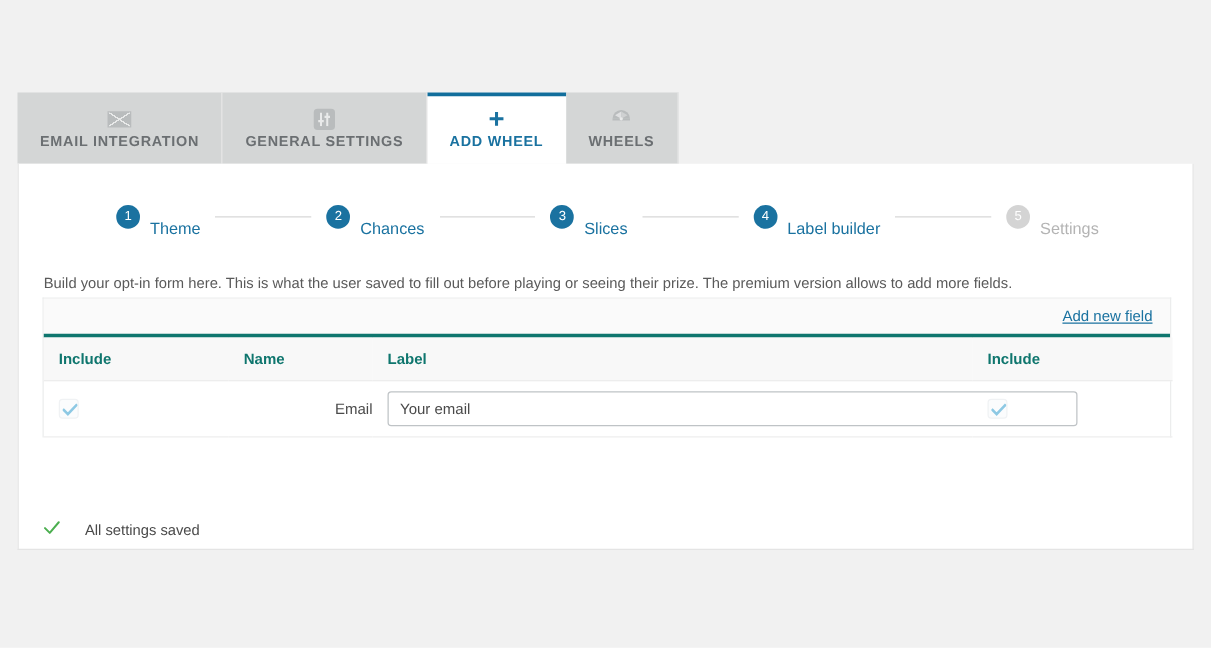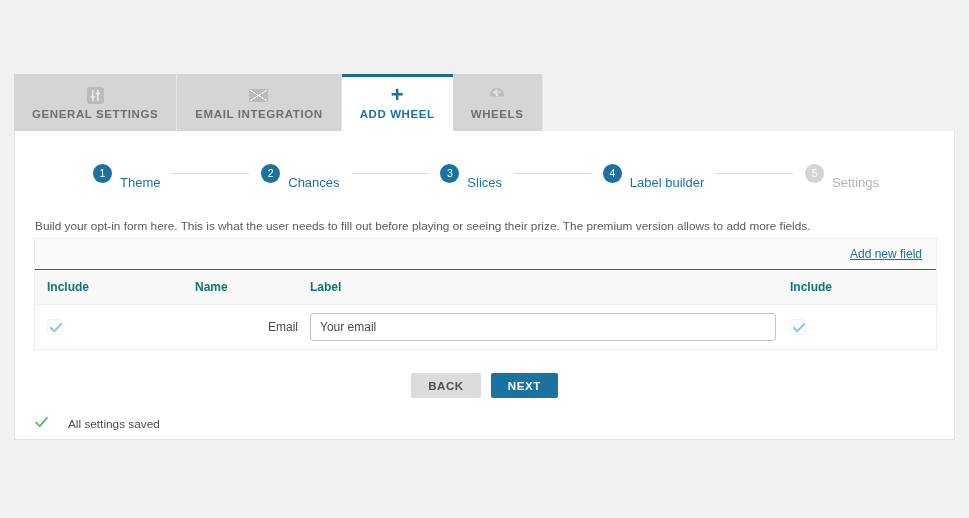--- a/index.html
+++ b/index.html
@@ -153,21 +153,21 @@
     position: absolute;
     left: 19px; top: 107px;
     width: 903px;
     border: 1px solid #eceded;
     border-bottom: none;
     background: #fff;
   }
   .table-toolbar {
     height: 31px;
     background: #fafafa;
-    border-bottom: 1px solid #0f766e;
+    border-bottom: 3px solid #0f766e;
     display: flex;
     align-items: center;
     justify-content: flex-end;
     padding-right: 14px;
   }
   .add-link {
     font-size: 12px;
     color: #1a72a0;
     text-decoration: underline;
     cursor: pointer;
@@ -202,21 +202,21 @@
     border-radius: 3px;
     background: #fbfcfd;
     border: 1px solid #f0f2f4;
     position: relative;
     cursor: pointer;
     vertical-align: middle;
   }
   .chk svg { position: absolute; left: 2px; top: 2px; }
 
   .txt-input {
-    width: 466px;
+    width: 552px;
     height: 28px;
     border: 1px solid #bfc3c6;
     border-radius: 3px;
     padding: 0 9px;
     font-size: 12px;
     color: #4a4a4a;
     font-family: "Liberation Sans", sans-serif;
     background: #fff;
     outline: none;
   }
@@ -254,42 +254,42 @@
     font-size: 11.8px;
     color: #4a4a4a;
   }
 </style>
 </head>
 <body>
 
 <div class="page">
 
   <div class="tabs">
+
+    <div class="tab">
+      <span class="tab-icon">
+        <span class="env-icon"></span>
+      </span>
+      <span class="tab-label">EMAIL INTEGRATION</span>
+    </div>
 
     <div class="tab">
       <span class="tab-icon">
         <span class="sq-icon">
           <svg width="11" height="11" viewBox="0 0 11 11">
             <rect x="2" y="0" width="1.6" height="11" fill="#e9eaea"></rect>
             <rect x="7" y="0" width="1.6" height="11" fill="#e9eaea"></rect>
             <rect x="0.6" y="6" width="4.4" height="1.8" fill="#e9eaea"></rect>
             <rect x="5.6" y="2.6" width="4.4" height="1.8" fill="#e9eaea"></rect>
           </svg>
         </span>
       </span>
       <span class="tab-label">GENERAL SETTINGS</span>
     </div>
 
-    <div class="tab">
-      <span class="tab-icon">
-        <span class="env-icon"></span>
-      </span>
-      <span class="tab-label">EMAIL INTEGRATION</span>
-    </div>
-
     <div class="tab active">
       <span class="tab-icon">
         <span class="plus-icon">+</span>
       </span>
       <span class="tab-label">ADD WHEEL</span>
     </div>
 
     <div class="tab">
       <span class="tab-icon">
         <svg width="18" height="18" viewBox="0 0 18 18">
@@ -333,21 +333,21 @@
       </div>
       <div class="step-line"></div>
 
       <div class="step inactive">
         <span class="step-num">5</span>
         <span class="step-label">Settings</span>
       </div>
 
     </div>
 
-    <div class="description">Build your opt-in form here. This is what the user needs to fill out before playing or seeing their prize. The premium version allows to add more fields.</div>
+    <div class="description">Build your opt-in form here. This is what the user saved to fill out before playing or seeing their prize. The premium version allows to add more fields.</div>
 
     <div class="table-wrap">
 
       <div class="table-toolbar">
         <span class="add-link">Add new field</span>
       </div>
 
       <table class="tbl">
         <thead>
           <tr>
@@ -375,24 +375,20 @@
                 <svg width="12" height="12" viewBox="0 0 12 12">
                   <path d="M1 6 L4.3 9.3 L11 2.2" stroke="#8ec9e4" stroke-width="2.1" fill="none" stroke-linecap="square"></path>
                 </svg>
               </span>
             </td>
           </tr>
         </tbody>
       </table>
     </div>
 
-    <div class="btn-row">
-      <button class="btn btn-back">BACK</button>
-      <button class="btn btn-next">NEXT</button>
-    </div>
 
     <div class="status">
       <span>
         <svg width="13" height="13" viewBox="0 0 13 13">
           <path d="M1 6.5 L4.8 10.3 L12 1.8" stroke="#4caf50" stroke-width="1.6" fill="none" stroke-linecap="round" stroke-linejoin="round"></path>
         </svg>
       </span>
       <span>All settings saved</span>
     </div>
 

